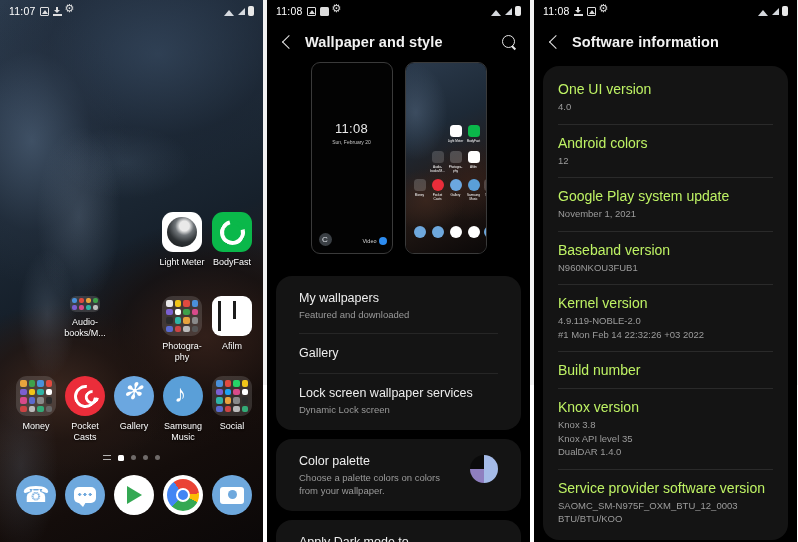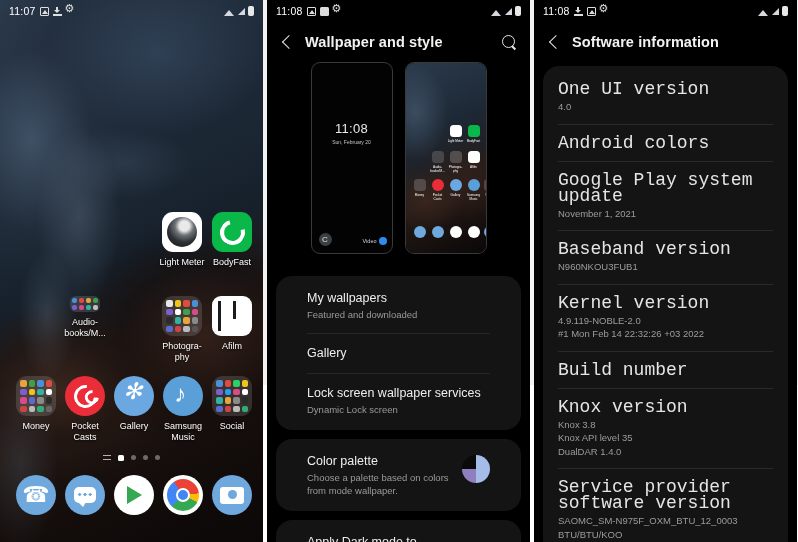--- a/index.html
+++ b/index.html
@@ -165,36 +165,36 @@
       radial-gradient(ellipse 55px 48px at 78% 62%, rgba(52,32,26,.85) 0%, rgba(0,0,0,0) 82%),
       radial-gradient(ellipse 40px 60px at 12% 26%, rgba(86,106,130,.5) 0%, rgba(0,0,0,0) 80%),
       linear-gradient(155deg,#2b3a4c 0%,#1d2936 34%,#241a16 66%,#0b0808 100%);}
   .mini-grid{ position:absolute; inset:0; }
   .mini-cell{ position:absolute; width:18px; text-align:center; }
   .mini-art{ width:12px;height:12px;border-radius:3.5px;margin:0 auto; }
   .mini-lab{ font-size:3.1px; color:#fff; margin-top:1.5px; line-height:4px; }
 
   
   .scroll{ position:absolute; left:0; right:0; bottom:0; overflow:hidden; }
-  .card{ background:#141414; border-radius:16px; margin:0 9px 9px 9px; padding:2px 16px; }
+  .card{ background:#141414; border-radius:16px; margin:0 9px 9px 9px; padding:2px 8px; }
   .row{ padding:12px 15px; position:relative; cursor:pointer; }
   .row + .row:before{ content:""; position:absolute; left:15px; right:15px; top:0; height:1px; background:#262626;}
   .r-title{ font-size:12.5px; color:#eeeeee; line-height:16px; }
   .r-sub{ font-size:9.5px; color:#9a9a9a; line-height:13px; margin-top:2px;}
   .row.with-right{ display:flex; align-items:flex-start; }
   .row.with-right .txt{ flex:1; padding-right:10px;}
   .palette-ico{ width:28px;height:28px;border-radius:50%; flex:0 0 auto; margin-top:2px;
     background:conic-gradient(from 0deg, #a5bbe8 0deg 180deg, #8f7fc0 180deg 270deg, #0a0a0a 270deg 360deg);}
   .toggle{ width:32px;height:17px;border-radius:9px;background:#7b9fe0;position:relative;flex:0 0 auto;margin-top:2px;}
   .toggle:after{content:"";position:absolute;right:2px;top:2px;width:13px;height:13px;border-radius:50%;background:#f0f4ff;}
 
   
   .si-row{ padding:11px 15px 10px 15px; position:relative; cursor:pointer; }
   .si-row + .si-row:before{ content:""; position:absolute; left:15px; right:15px; top:0; height:1px; background:#2a2a2a;}
-  .si-t{ font-size:18px; color:#e5e5e5; line-height:16px;font-family:Liberation Mono, monospace;}
+  .si-t{ font-size:14px; color:#bef264; line-height:16px;}
   .si-v{ font-size:9.5px; color:#9c9c9c; line-height:13.5px; margin-top:3px;}
 </style>
 </head>
 <body>
 
 <div class="stage">
 
   <div class="panel">
     <div class="wallpaper"></div>
     <div class="wp-swirl"></div>
@@ -475,21 +475,21 @@
         <div class="row">
           <div class="r-title">Lock screen wallpaper services</div>
           <div class="r-sub">Dynamic Lock screen</div>
         </div>
       </div>
 
       <div class="card">
         <div class="row with-right">
           <div class="txt">
             <div class="r-title">Color palette</div>
-            <div class="r-sub">Choose a palette based on colors from mode wallpaper.</div>
+            <div class="r-sub">Choose a palette colors on colors from your wallpaper.</div>
           </div>
           <div class="palette-ico"></div>
         </div>
       </div>
 
       <div class="card">
         <div class="row with-right" style="align-items:center;">
           <div class="txt">
             <div class="r-title">Apply Dark mode to Wallpaper</div>
           </div>
@@ -526,20 +526,21 @@
     </div>
 
     <div class="scroll" style="top:66px;">
       <div class="card" style="margin:0 9px; padding:4px 0;">
         <div class="si-row">
           <div class="si-t">One UI version</div>
           <div class="si-v">4.0</div>
         </div>
         <div class="si-row">
           <div class="si-t">Android colors</div>
+          <div class="si-v">12</div>
         </div>
         <div class="si-row">
           <div class="si-t">Google Play system update</div>
           <div class="si-v">November 1, 2021</div>
         </div>
         <div class="si-row">
           <div class="si-t">Baseband version</div>
           <div class="si-v">N960NKOU3FUB1</div>
         </div>
         <div class="si-row">

